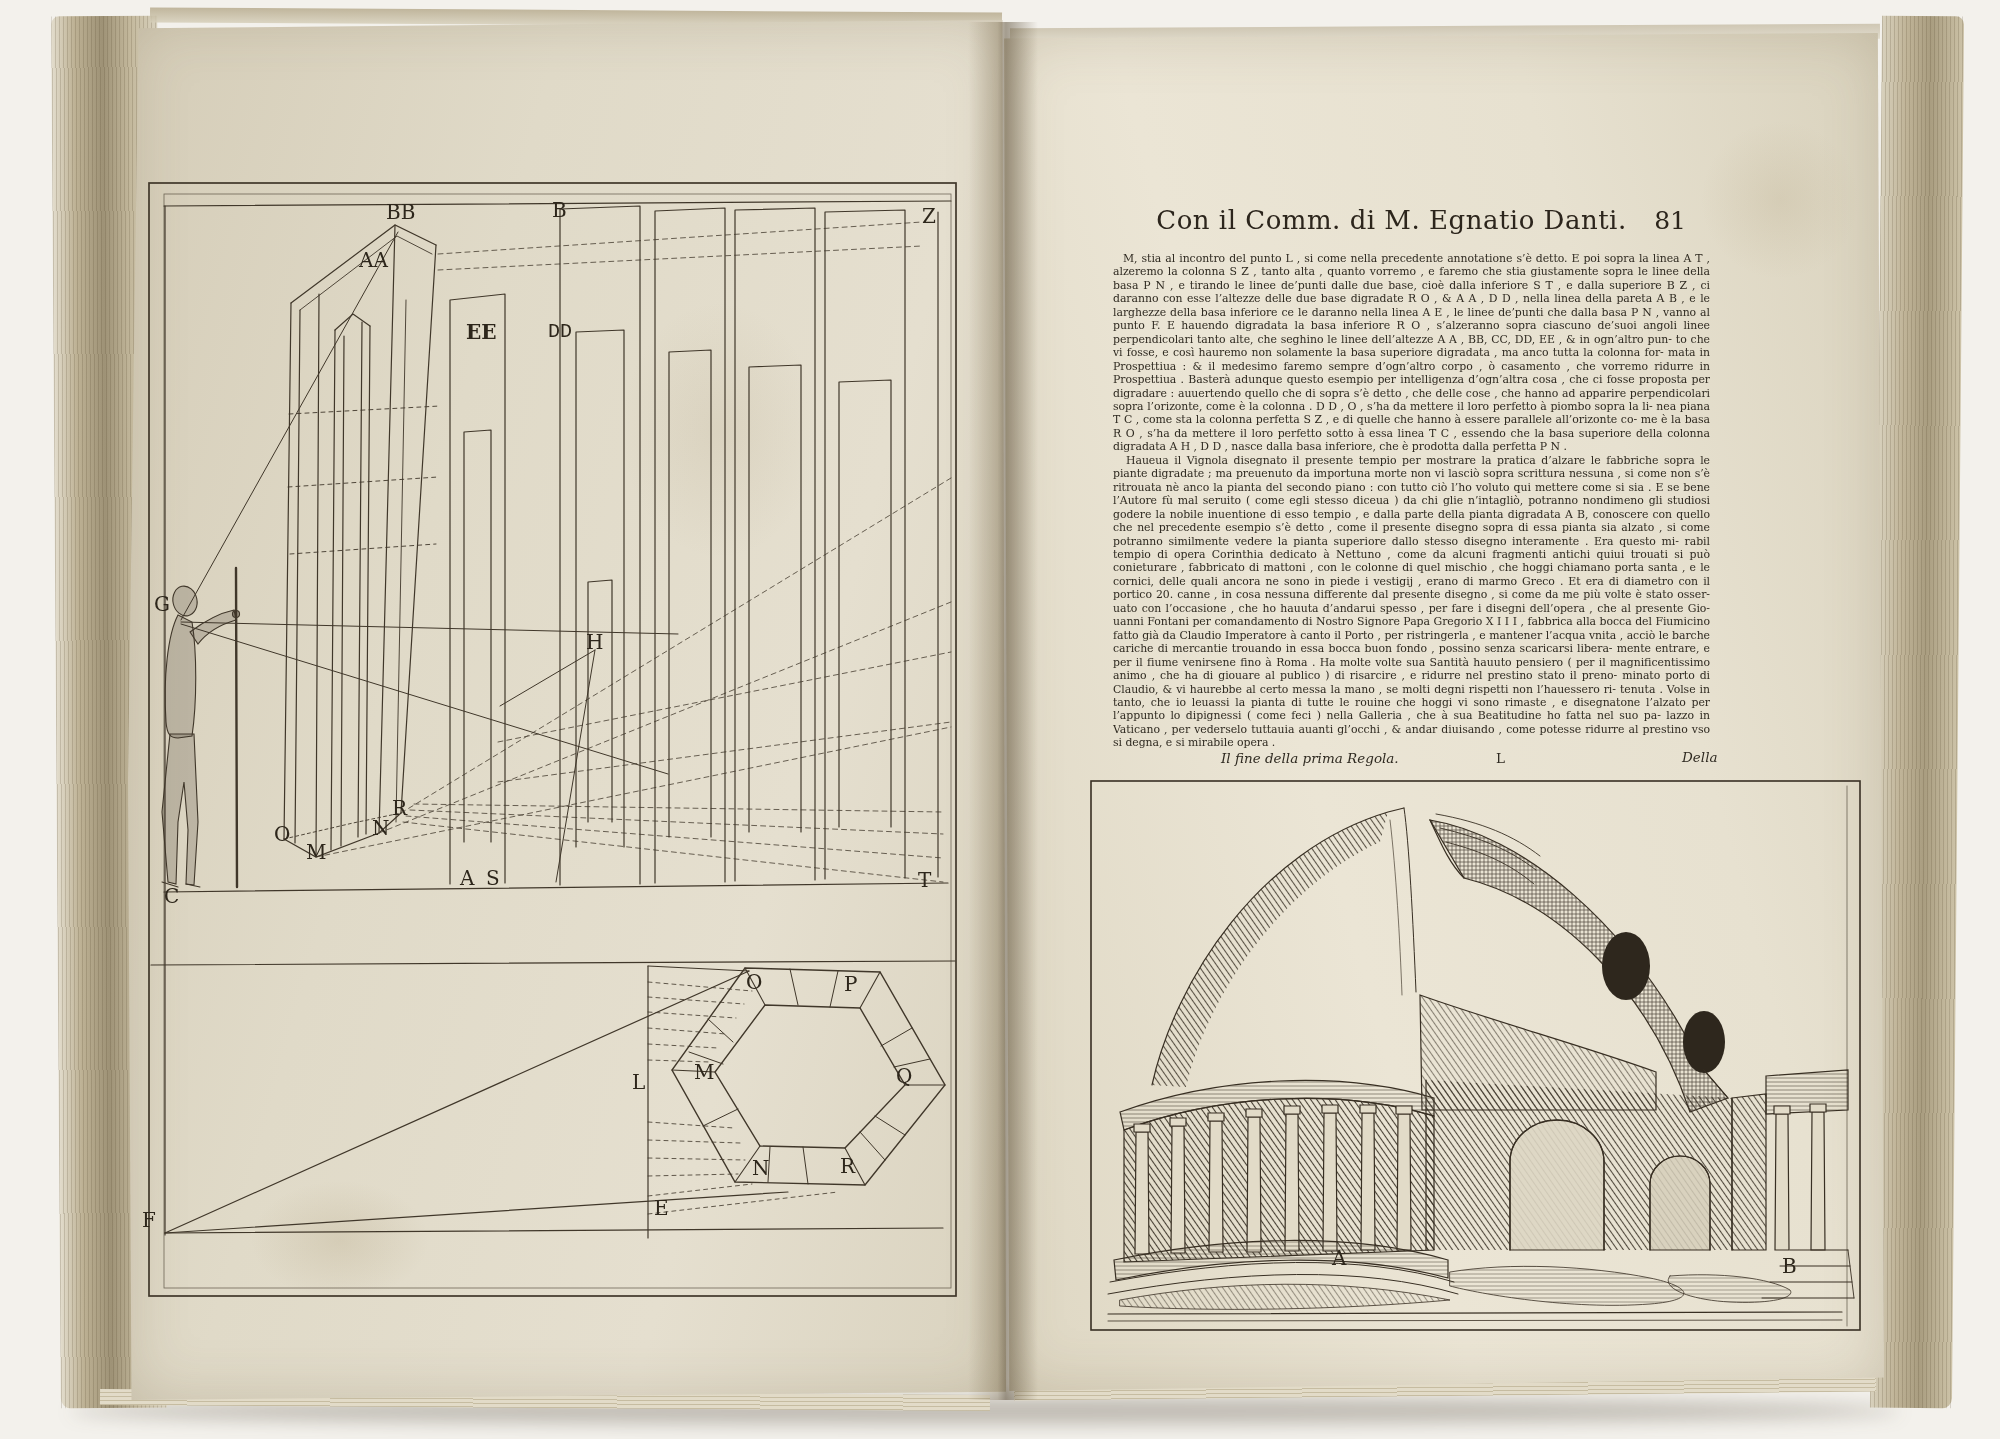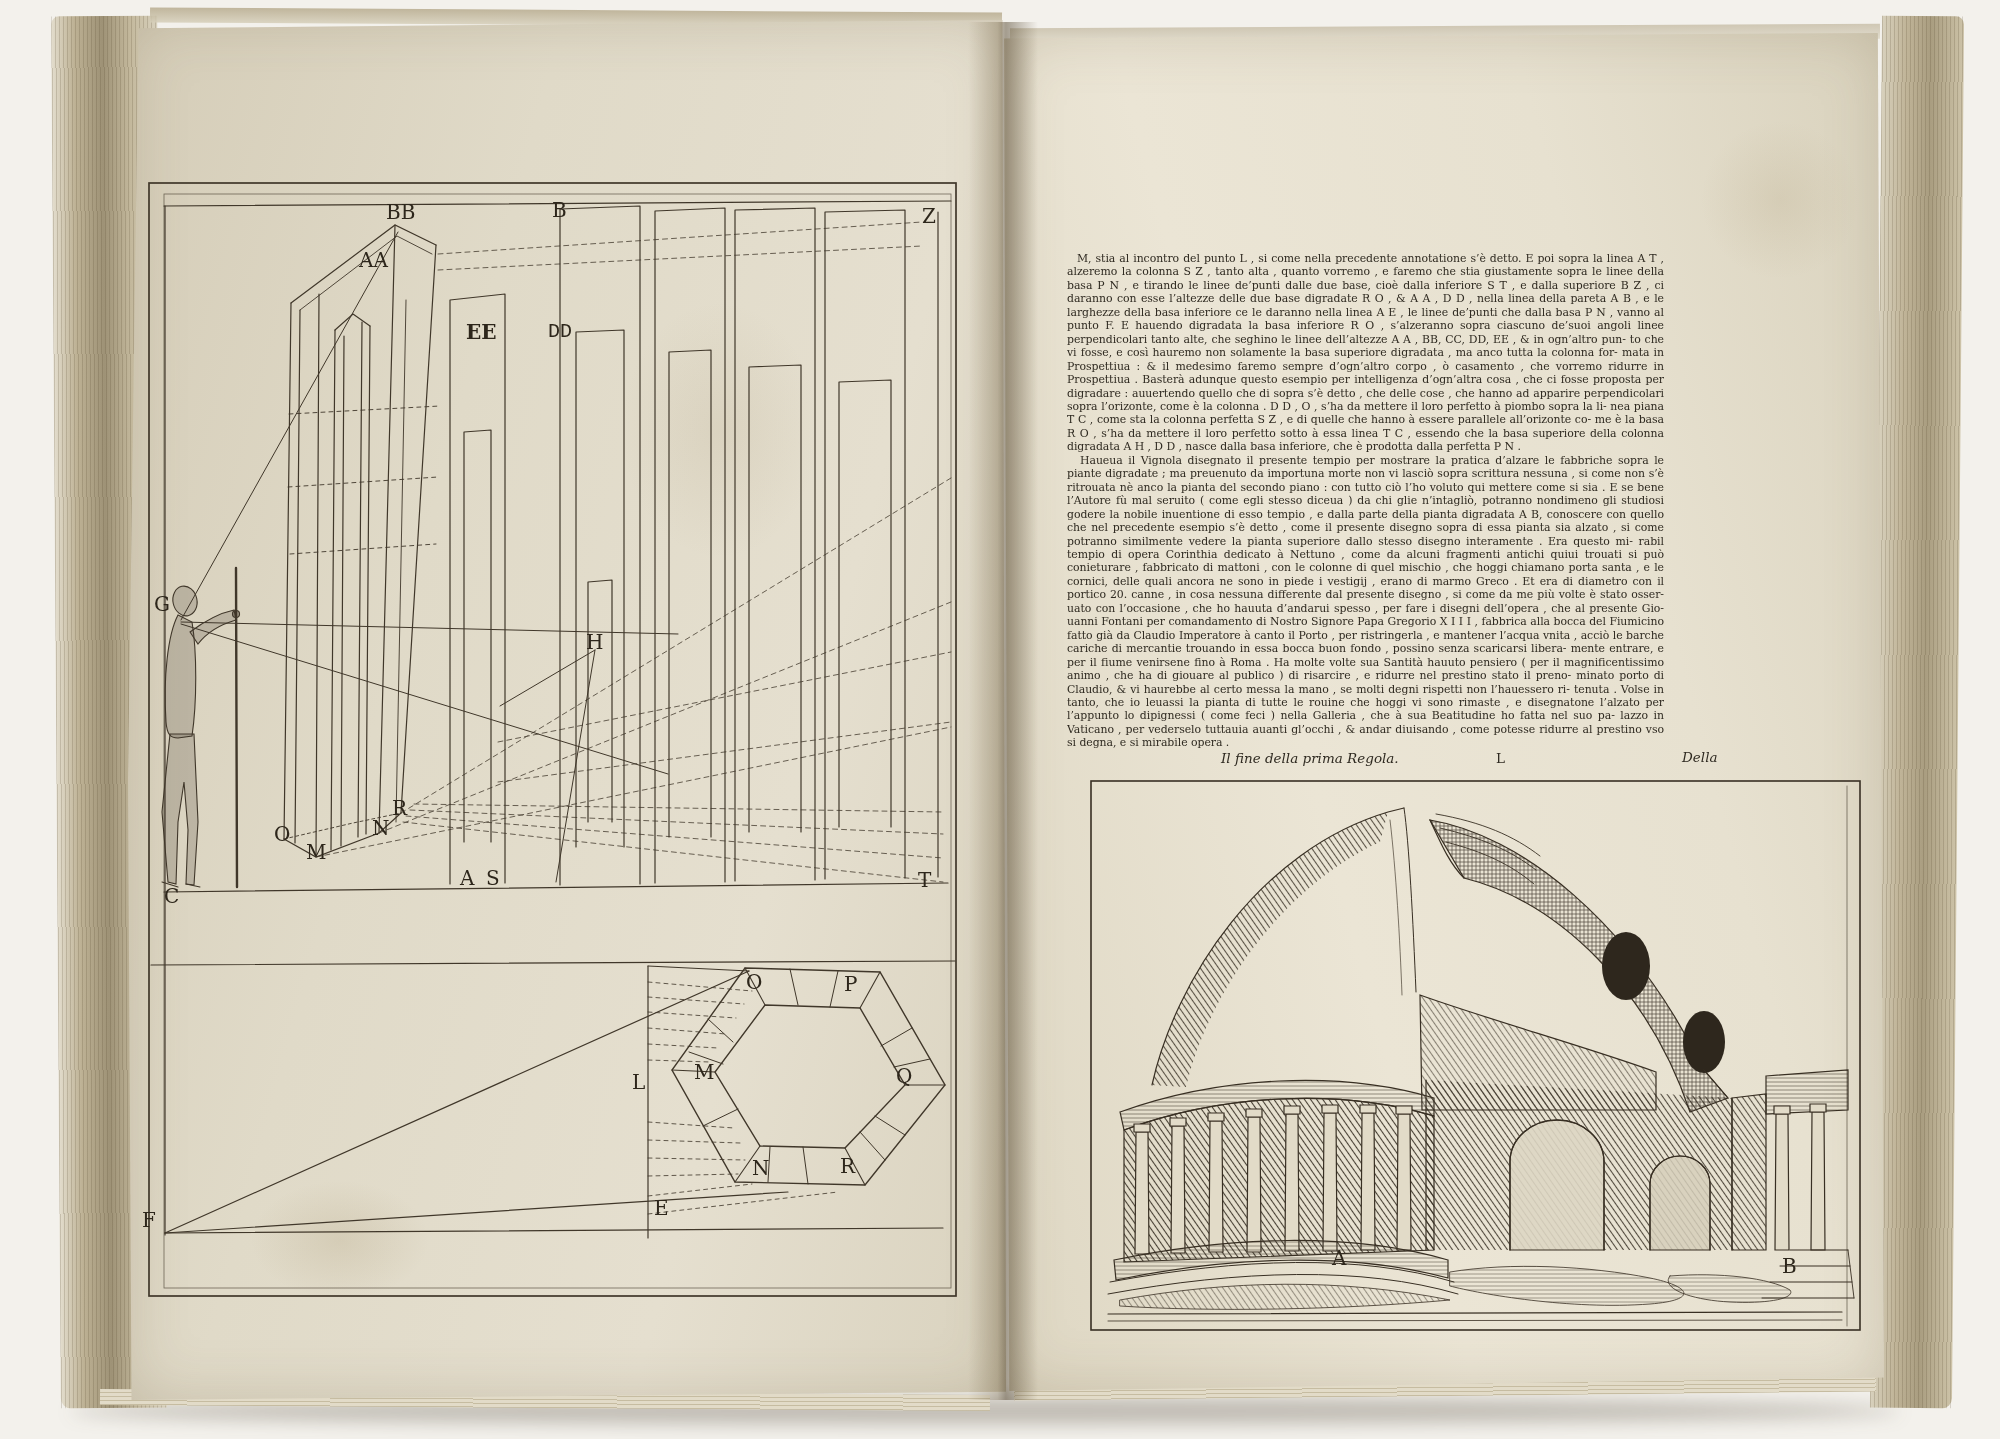--- a/index.html
+++ b/index.html
@@ -68,21 +68,21 @@
     font-family:"DejaVu Serif","Liberation Serif",serif;letter-spacing:0;
   }
 
   
   #page-header{position:absolute;left:1093px;top:205px;width:597px;height:40px;color:#2c251c;}
   #page-header .title{
     display:block;text-align:center;font-size:26px;letter-spacing:.5px;
   }
   #page-header .pageno{position:absolute;right:4px;top:1px;font-size:25px;}
   #text-block{
-    position:absolute;left:1067px;top:252px;width:597px;height:502px;overflow:hidden;
+    position:absolute;left:1113px;top:252px;width:597px;height:502px;overflow:hidden;
     color:#2f2a21;font-size:10.9px;line-height:13.45px;text-align:justify;
     letter-spacing:-0.05px;
   }
   #text-block p{margin:0;}
   #text-block p.p1{text-indent:10px;}
   #text-block p.p2{text-indent:13px;}
   .colophon{position:absolute;color:#2f2a21;font-size:13.5px;}
   .colophon.fine{left:1213px;top:750px;font-style:italic;margin-left:8px;}
   .colophon.sig{left:1496px;top:750px;}
   .colophon.catch{left:1682px;top:749px;font-style:italic;}
@@ -248,20 +248,24 @@
       <span class="plate-label" style="left: 696px; top: 794px;">P</span>
       <span class="plate-label" style="left: 484px; top: 892px;">L</span>
       <span class="plate-label" style="left: 546px; top: 882px;">M</span>
       <span class="plate-label" style="left: 748px; top: 886px;">Q</span>
       <span class="plate-label" style="left: 604px; top: 978px;">N</span>
       <span class="plate-label" style="left: 692px; top: 976px;">R</span>
       <span class="plate-label" style="left: 506px; top: 1018px;">E</span>
       <span class="plate-label" style="left: -6px; top: 1030px;">F</span>
     </div>
 
+  <div id="page-header">
+    <span class="title">Con il Comm. di M. Egnatio Danti.</span>
+    <span class="pageno">81</span>
+  </div>
 
   <div id="text-block">
     <p class="p1">M, stia al incontro del punto L , si come nella precedente annotatione s’è detto. E poi sopra la linea A T , alzeremo la colonna S Z , tanto alta , quanto vorremo , e faremo che stia giustamente sopra le linee della basa P N , e tirando le linee de’punti dalle due base, cioè dalla inferiore S T , e dalla superiore B Z , ci daranno con esse l’altezze delle due base digradate R O , &amp; A A , D D , nella linea della pareta A B , e le larghezze della basa inferiore ce le daranno nella linea A E , le linee de’punti che dalla basa P N , vanno al punto F. E hauendo digradata la basa inferiore R O , s’alzeranno sopra ciascuno de’suoi angoli linee perpendicolari tanto alte, che seghino le linee dell’altezze A A , BB, CC, DD, EE , &amp; in ogn’altro pun- to che vi fosse, e così hauremo non solamente la basa superiore digradata , ma anco tutta la colonna for- mata in Prospettiua : &amp; il medesimo faremo sempre d’ogn’altro corpo , ò casamento , che vorremo ridurre in Prospettiua . Basterà adunque questo esempio per intelligenza d’ogn’altra cosa , che ci fosse proposta per digradare : auuertendo quello che di sopra s’è detto , che delle cose , che hanno ad apparire perpendicolari sopra l’orizonte, come è la colonna . D D , O , s’ha da mettere il loro perfetto à piombo sopra la li- nea piana T C , come sta la colonna perfetta S Z , e di quelle che hanno à essere parallele all’orizonte co- me è la basa R O , s’ha da mettere il loro perfetto sotto à essa linea T C , essendo che la basa superiore della colonna digradata A H , D D , nasce dalla basa inferiore, che è prodotta dalla perfetta P N .</p>
     <p class="p2">Haueua il Vignola disegnato il presente tempio per mostrare la pratica d’alzare le fabbriche sopra le piante digradate ;  ma preuenuto da importuna morte non vi lasciò sopra scrittura nessuna , si come non s’è ritrouata nè anco la pianta del secondo piano : con tutto ciò l’ho voluto qui mettere come si sia . E se bene l’Autore fù mal seruito ( come egli stesso diceua ) da chi glie n’intagliò,  potranno nondimeno gli studiosi godere la nobile inuentione di esso tempio ,  e dalla parte della pianta digradata A B,  conoscere con quello che nel precedente esempio s’è detto ,  come il presente disegno sopra di essa pianta sia alzato , si come potranno similmente vedere la pianta superiore dallo stesso disegno interamente .  Era questo mi- rabil tempio di opera Corinthia dedicato à Nettuno ,  come da alcuni fragmenti antichi quiui trouati si può conieturare , fabbricato di mattoni , con le colonne di quel mischio , che hoggi chiamano porta santa , e le cornici, delle quali ancora ne sono in piede i vestigij , erano di marmo Greco .  Et era di diametro con il portico 20. canne , in cosa nessuna differente dal presente disegno , si come da me più volte è stato osser- uato con l’occasione ,  che ho hauuta d’andarui spesso ,  per fare i disegni dell’opera ,  che al presente Gio- uanni Fontani per comandamento di Nostro Signore Papa Gregorio X I I I ,  fabbrica alla bocca del Fiumicino fatto già da Claudio Imperatore à canto il Porto ,  per ristringerla ,  e mantener l’acqua vnita , acciò le barche cariche di mercantie trouando in essa bocca buon fondo ,  possino senza scaricarsi libera- mente entrare, e per il fiume venirsene fino à Roma .  Ha molte volte sua Santità hauuto pensiero ( per il magnificentissimo animo ,  che ha di giouare al publico ) di risarcire ,  e ridurre nel prestino stato il preno- minato porto di Claudio, &amp; vi haurebbe al certo messa la mano , se molti degni rispetti non l’hauessero ri- tenuta .  Volse in tanto, che io leuassi la pianta di tutte le rouine che hoggi vi sono rimaste ,  e disegnatone l’alzato per l’appunto lo dipignessi ( come feci ) nella Galleria ,  che à sua Beatitudine ho fatta nel suo pa- lazzo in Vaticano ,  per vederselo tuttauia auanti gl’occhi , &amp; andar diuisando ,  come potesse ridurre al prestino vso si degna, e si mirabile opera .</p>
   </div>
 
   <span class="colophon fine">Il fine della prima Regola.</span>
   <span class="colophon sig">L</span>
   <span class="colophon catch">Della</span>
 

